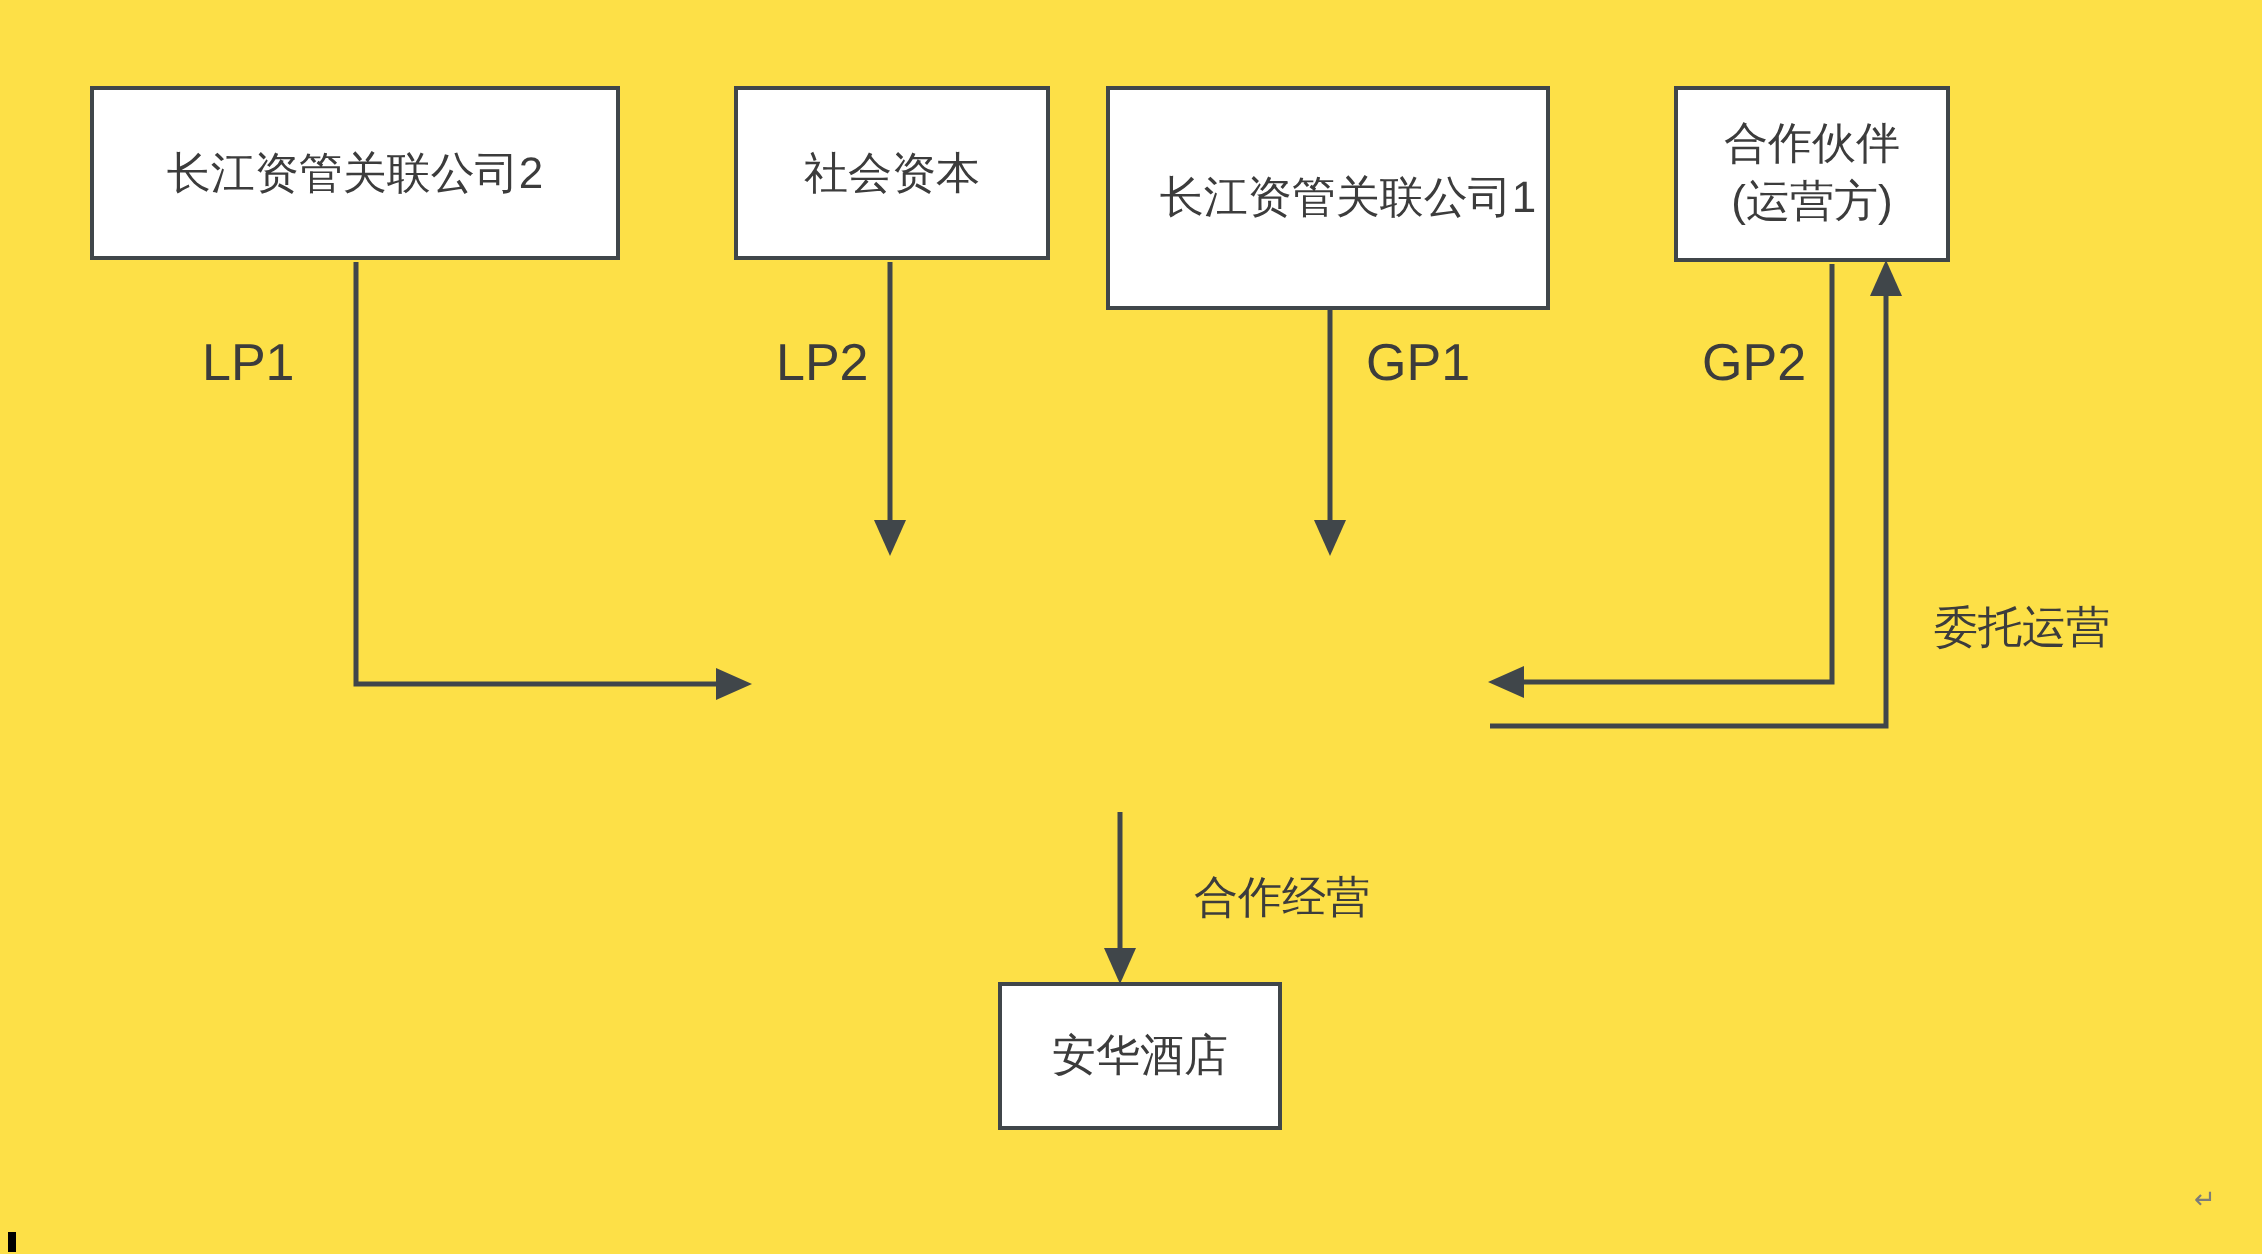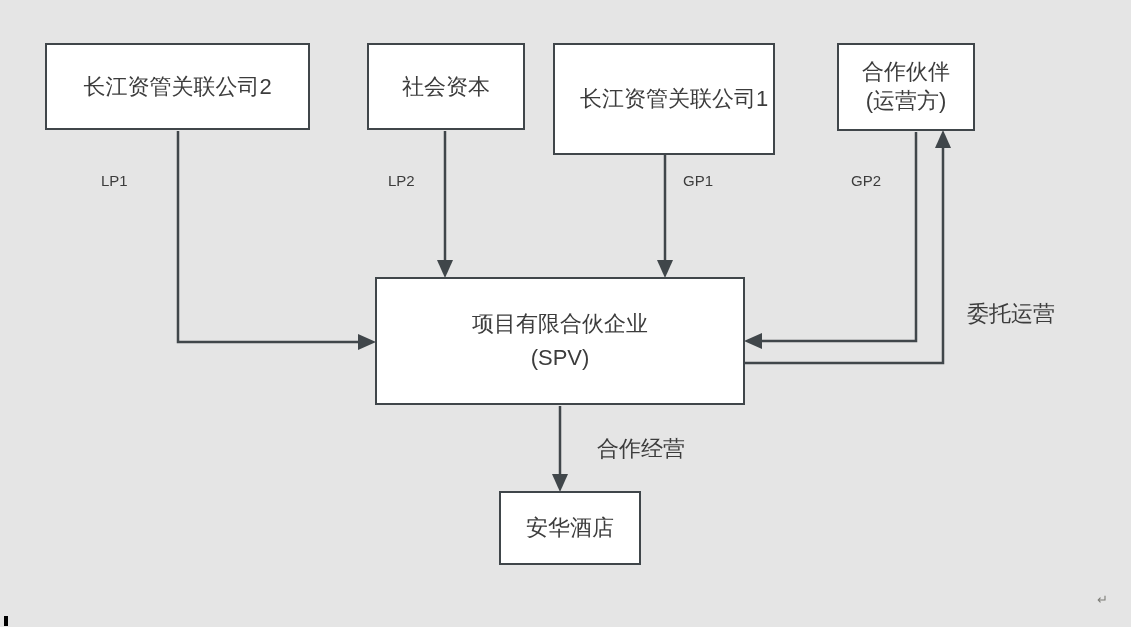--- a/index.html
+++ b/index.html
@@ -5,21 +5,21 @@
   html, body {
     margin: 0;
     padding: 0;
     background: #ffffff;
     font-family: "Liberation Sans", sans-serif;
   }
   #canvas {
     position: relative;
     width: 1131px;
     height: 627px;
-    background: #e5e5e5;
+    background: #fde047;
     overflow: hidden;
   }
   #edges {
     position: absolute;
     left: 0;
     top: 0;
     width: 1131px;
     height: 627px;
   }
   .node {
@@ -39,21 +39,21 @@
   #node-lp1-company { left: 45px;  top: 43px;  width: 265px; height: 87px; }
   #node-social-capital { left: 367px; top: 43px;  width: 158px; height: 87px; }
   #node-gp1-company { left: 553px; top: 43px;  width: 222px; height: 112px; padding-left: 20px; }
   #node-partner-operator { left: 837px; top: 43px;  width: 138px; height: 88px; line-height: 1.3; }
   #node-spv { left: 375px; top: 277px; width: 370px; height: 128px; line-height: 1.55; }
   #node-hotel { left: 499px; top: 491px; width: 142px; height: 74px; }
 
   .edge-label {
     position: absolute;
     color: #3c3c3c;
-    font-size: 15px;
+    font-size: 26px;
     line-height: 26px;
     white-space: nowrap;
   }
   #label-lp1 { left: 101px; top: 168px; }
   #label-lp2 { left: 388px; top: 168px; }
   #label-gp1 { left: 683px; top: 168px; }
   #label-gp2 { left: 851px; top: 168px; }
   #label-entrust { left: 967px; top: 258px; font-size: 22px; margin-top: 43px; }
   #label-coop { left: 577px; top: 436px; font-size: 22px; margin-left: 20px; }
 
@@ -99,22 +99,20 @@
 
   <div class="node" id="node-lp1-company">长江资管关联公司2</div>
 
   <div class="node" id="node-social-capital">社会资本</div>
 
   <div class="node" id="node-gp1-company">长江资管关联公司1</div>
 
   <div class="node" id="node-partner-operator">合作伙伴
 (运营方)</div>
 
-  <div class="node" id="node-spv">项目有限合伙企业
-(SPV)</div>
 
   <div class="node" id="node-hotel">安华酒店</div>
 
   <span class="edge-label" id="label-lp1">LP1</span>
 
   <span class="edge-label" id="label-lp2">LP2</span>
 
   <span class="edge-label" id="label-gp1">GP1</span>
 
   <span class="edge-label" id="label-gp2">GP2</span>

